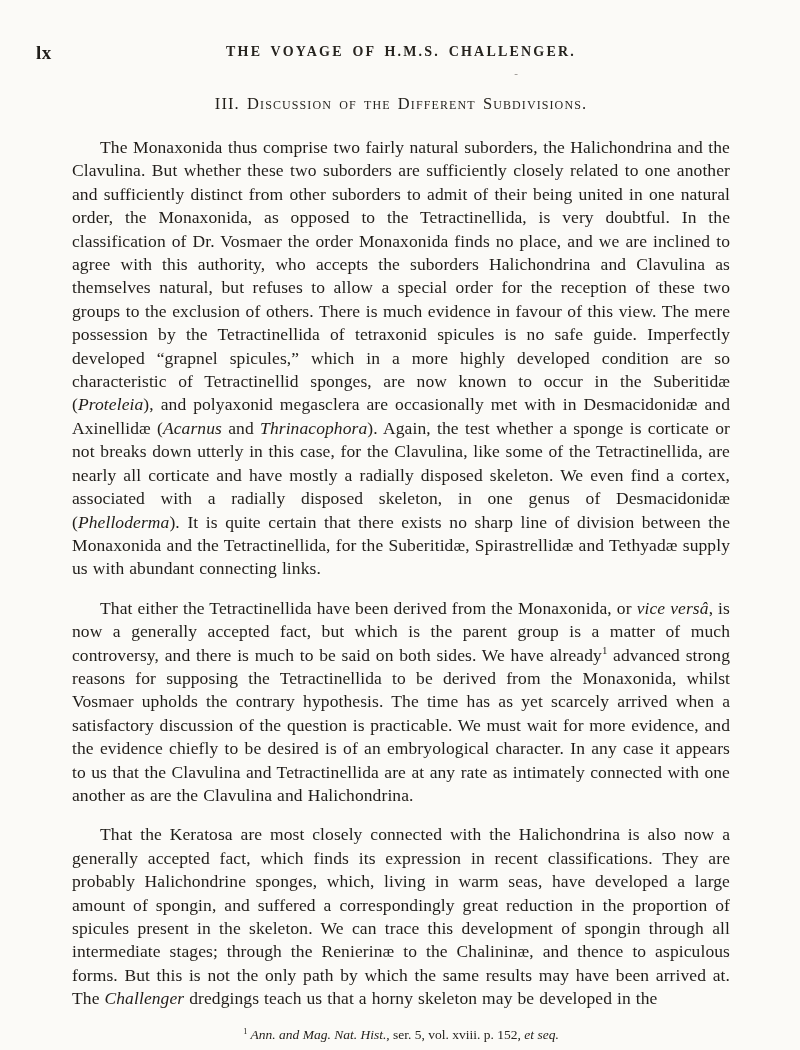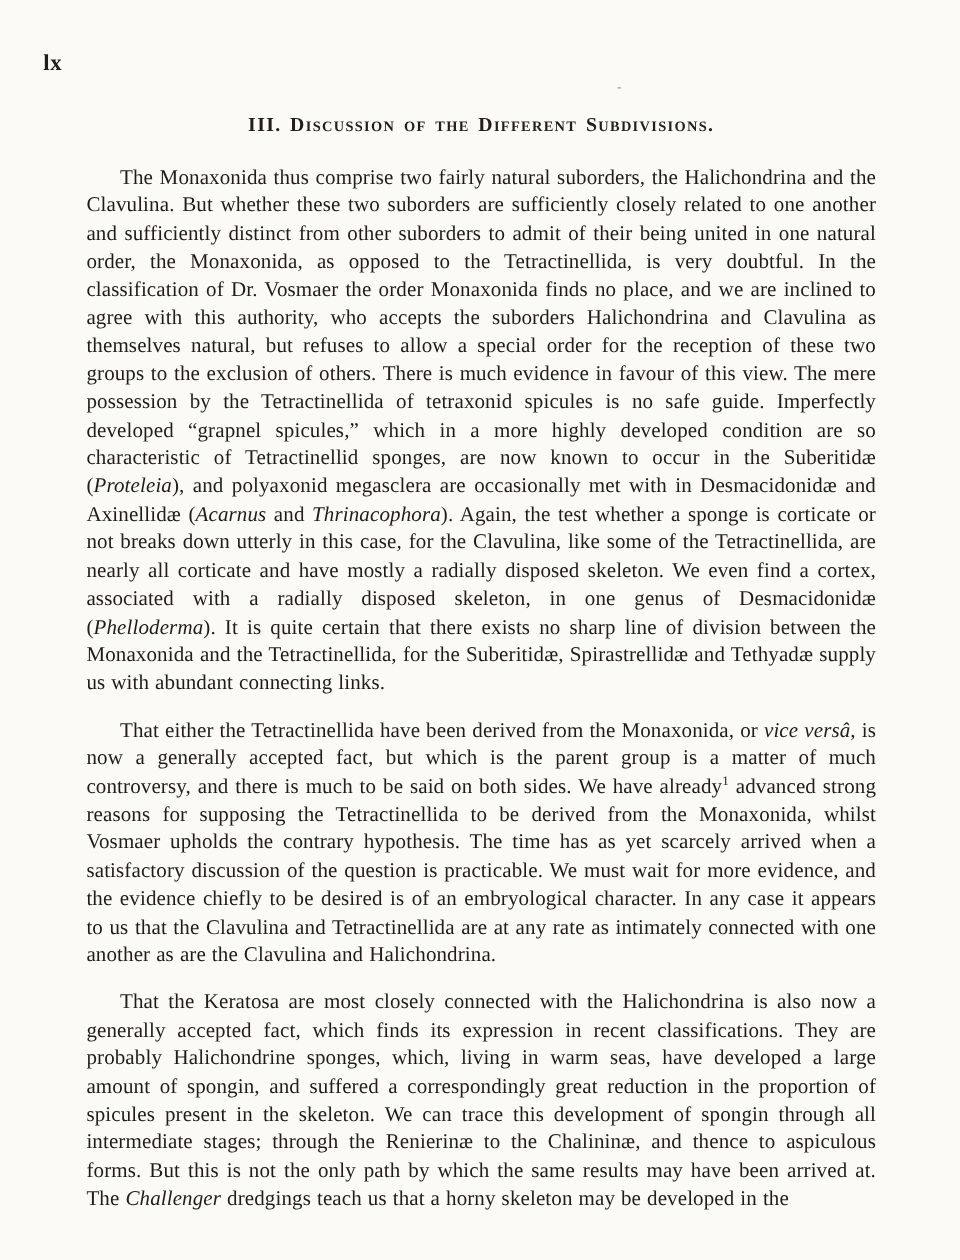--- a/index.html
+++ b/index.html
@@ -45,21 +45,21 @@
     line-height: 10px;
     color: #8d8a84;
     text-align: center;
     padding-left: 230px;
     margin-top: 4px;
   }
   .section-heading {
     margin: 16px 0 0 0;
     text-align: center;
     font-size: 16.5px;
-    font-weight: bold;
+    font-weight: normal;
     font-variant: small-caps;
     letter-spacing: 1.1px;
     word-spacing: 2px;
     color: #221f1a;
   }
   .body-text {
     margin-top: 22px;
     font-size: 17.5px;
     line-height: 23.4px;
     text-align: justify;
@@ -85,26 +85,28 @@
     color: #25221d;
   }
 </style>
 </head>
 <body>
 
 <div class="page">
 
   <header class="page-header">
     <span class="folio">lx</span>
+    <span class="running-title">THE VOYAGE OF H.M.S. CHALLENGER.</span>
   </header>
 
   <div class="printer-mark">-</div>
 
   <h2 class="section-heading">III. Discussion of the Different Subdivisions.</h2>
 
   <main class="body-text">
     <p class="para"><span>The Monaxonida thus comprise two fairly natural suborders, the Halichondrina and the Clavulina. But whether these two suborders are sufficiently closely related to one another and sufficiently distinct from other suborders to admit of their being united in one natural order, the Monaxonida, as opposed to the Tetractinellida, is very doubtful. In the classification of Dr. Vosmaer the order Monaxonida finds no place, and we are inclined to agree with this authority, who accepts the suborders Halichondrina and Clavulina as themselves natural, but refuses to allow a special order for the reception of these two groups to the exclusion of others. There is much evidence in favour of this view. The mere possession by the Tetractinellida of tetraxonid spicules is no safe guide. Imperfectly developed “grapnel spicules,” which in a more highly developed condition are so characteristic of Tetractinellid sponges, are now known to occur in the Suberitidæ (</span><i>Proteleia</i><span>), and polyaxonid megasclera are occasionally met with in Desmacidonidæ and Axinellidæ (</span><i>Acarnus</i><span> and </span><i>Thrinacophora</i><span>). Again, the test whether a sponge is corticate or not breaks down utterly in this case, for the Clavulina, like some of the Tetractinellida, are nearly all corticate and have mostly a radially disposed skeleton. We even find a cortex, associated with a radially disposed skeleton, in one genus of Desmacidonidæ (</span><i>Phelloderma</i><span>). It is quite certain that there exists no sharp line of division between the Monaxonida and the Tetractinellida, for the Suberitidæ, Spirastrellidæ and Tethyadæ supply us with abundant connecting links.</span></p>
     <p class="para"><span>That either the Tetractinellida have been derived from the Monaxonida, or </span><i>vice versâ</i><span>, is now a generally accepted fact, but which is the parent group is a matter of much controversy, and there is much to be said on both sides. We have already</span><sup>1</sup><span> advanced strong reasons for supposing the Tetractinellida to be derived from the Monaxonida, whilst Vosmaer upholds the contrary hypothesis. The time has as yet scarcely arrived when a satisfactory discussion of the question is practicable. We must wait for more evidence, and the evidence chiefly to be desired is of an embryological character. In any case it appears to us that the Clavulina and Tetractinellida are at any rate as intimately connected with one another as are the Clavulina and Halichondrina.</span></p>
     <p class="para"><span>That the Keratosa are most closely connected with the Halichondrina is also now a generally accepted fact, which finds its expression in recent classifications. They are probably Halichondrine sponges, which, living in warm seas, have developed a large amount of spongin, and suffered a correspondingly great reduction in the proportion of spicules present in the skeleton. We can trace this development of spongin through all intermediate stages; through the Renierinæ to the Chalininæ, and thence to aspiculous forms. But this is not the only path by which the same results may have been arrived at. The </span><i>Challenger</i><span> dredgings teach us that a horny skeleton may be developed in the</span></p>
   </main>
 
+  <footer class="footnote"><sup>1</sup><i> Ann. and Mag. Nat. Hist.</i><span>, ser. 5, vol. xviii. p. 152, </span><i>et seq.</i></footer>
 
 </div>
 
 </body></html>

